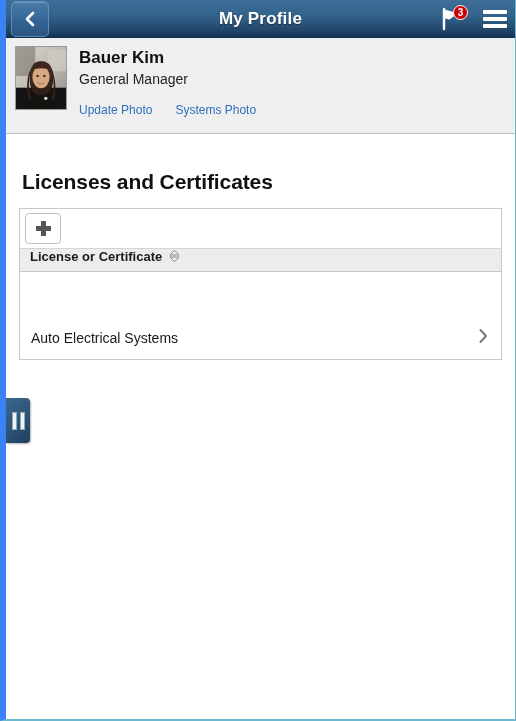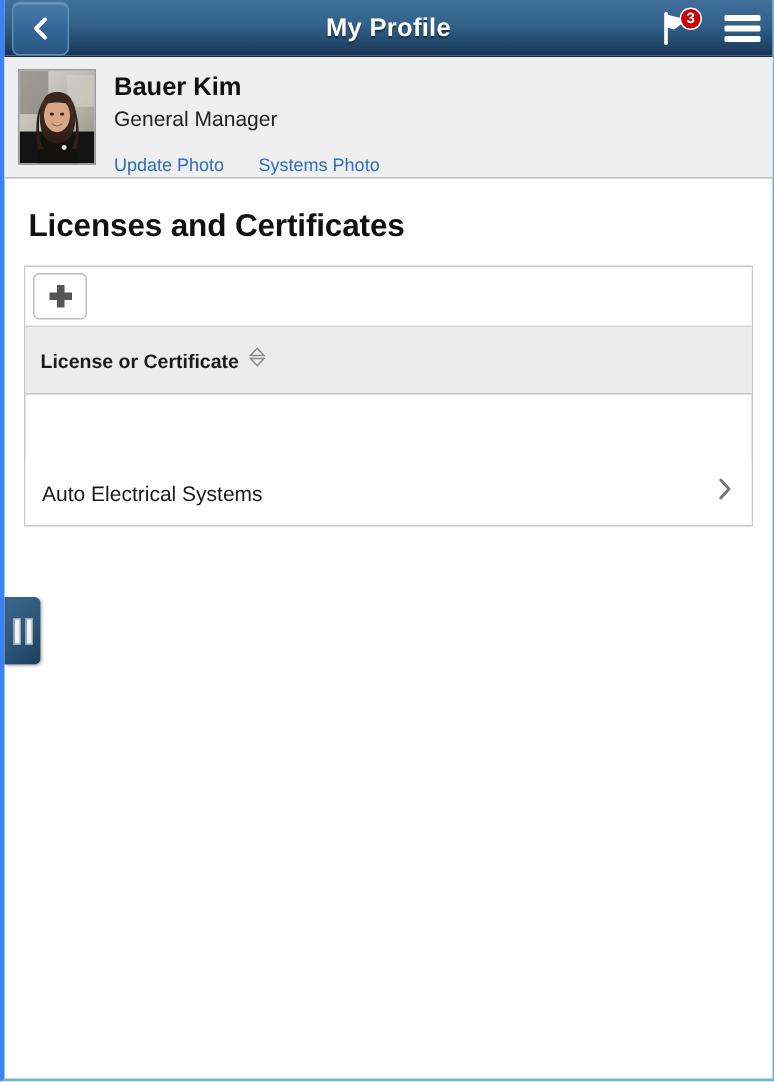--- a/index.html
+++ b/index.html
@@ -13,21 +13,21 @@
   body {
     font-family: "Liberation Sans", sans-serif;
     background: #ffffff;
     position: relative;
   }
 
   
   .page-frame {
     position: absolute;
     inset: 0;
-    border-left: 3px solid #3b82f6;
+    border-left: 6px solid #3b82f6;
     border-right: 1px solid #6cb8ce;
     border-bottom: 2px solid #6cb8ce;
     background: #ffffff;
   }
 
   
   .header {
     position: relative;
     height: 38px;
     background: linear-gradient(to bottom, #3f6e98 0%, #32618a 45%, #23476a 80%, #143355 100%);
@@ -112,21 +112,21 @@
   }
 
   
   .profile-panel {
     background: #efefef;
     border-bottom: 1px solid #bdbdbd;
     padding: 8px 10px 8px 9px;
     display: flex;
     align-items: flex-start;
     gap: 12px;
-    height: 81px;
+    height: 96px;
   }
 
   .avatar {
     width: 52px;
     height: 64px;
     border: 1px solid #9a9a9a;
     background: #cfcfcf;
     overflow: hidden;
     flex-shrink: 0;
     position: relative;
@@ -152,21 +152,21 @@
     gap: 23px;
   }
   .profile-links a {
     font-size: 12px;
     color: #2f6fbd;
     text-decoration: none;
     cursor: pointer;
   }
 
   
-  .content { padding: 0 10px; }
+  .content { padding: 16px 10px; }
 
   .section-title {
     font-size: 21px;
     font-weight: bold;
     color: #111111;
     padding: 20px 5px 14px 6px;
     letter-spacing: -0.1px;
   }
 
   .grid {
@@ -203,25 +203,25 @@
   .add-button .plus::before,
   .add-button .plus::after {
     content: "";
     position: absolute;
     background: #555555;
   }
   .add-button .plus::before { left: 5px; top: 0; width: 5px; height: 15px; }
   .add-button .plus::after  { top: 5px; left: 0; height: 5px; width: 15px; }
 
   .grid-header {
-    height: 45px;
+    height: 23px;
     background: #ececec;
     border-bottom: 1px solid #c8c8c8;
     display: flex;
-    align-items: center;
+    align-items: flex-start;
     padding: 0 10px;
     gap: 7px;
     cursor: pointer;
   }
   .grid-header-label {
     font-size: 13px;
     font-weight: bold;
     color: #1a1a1a;
   }
 

